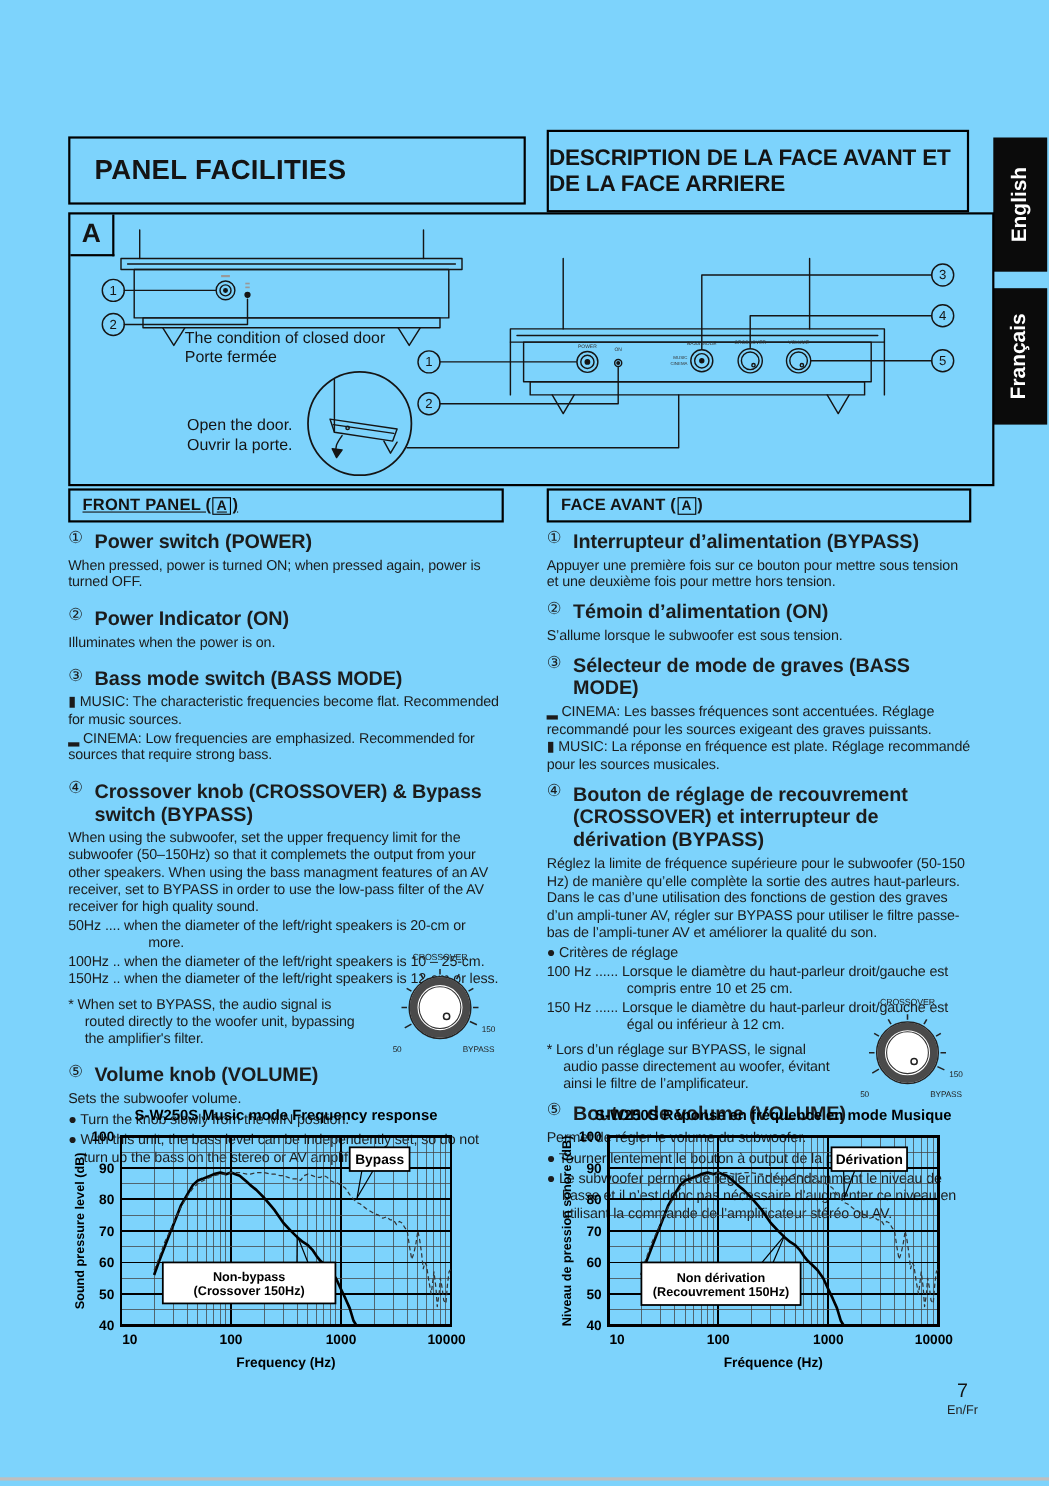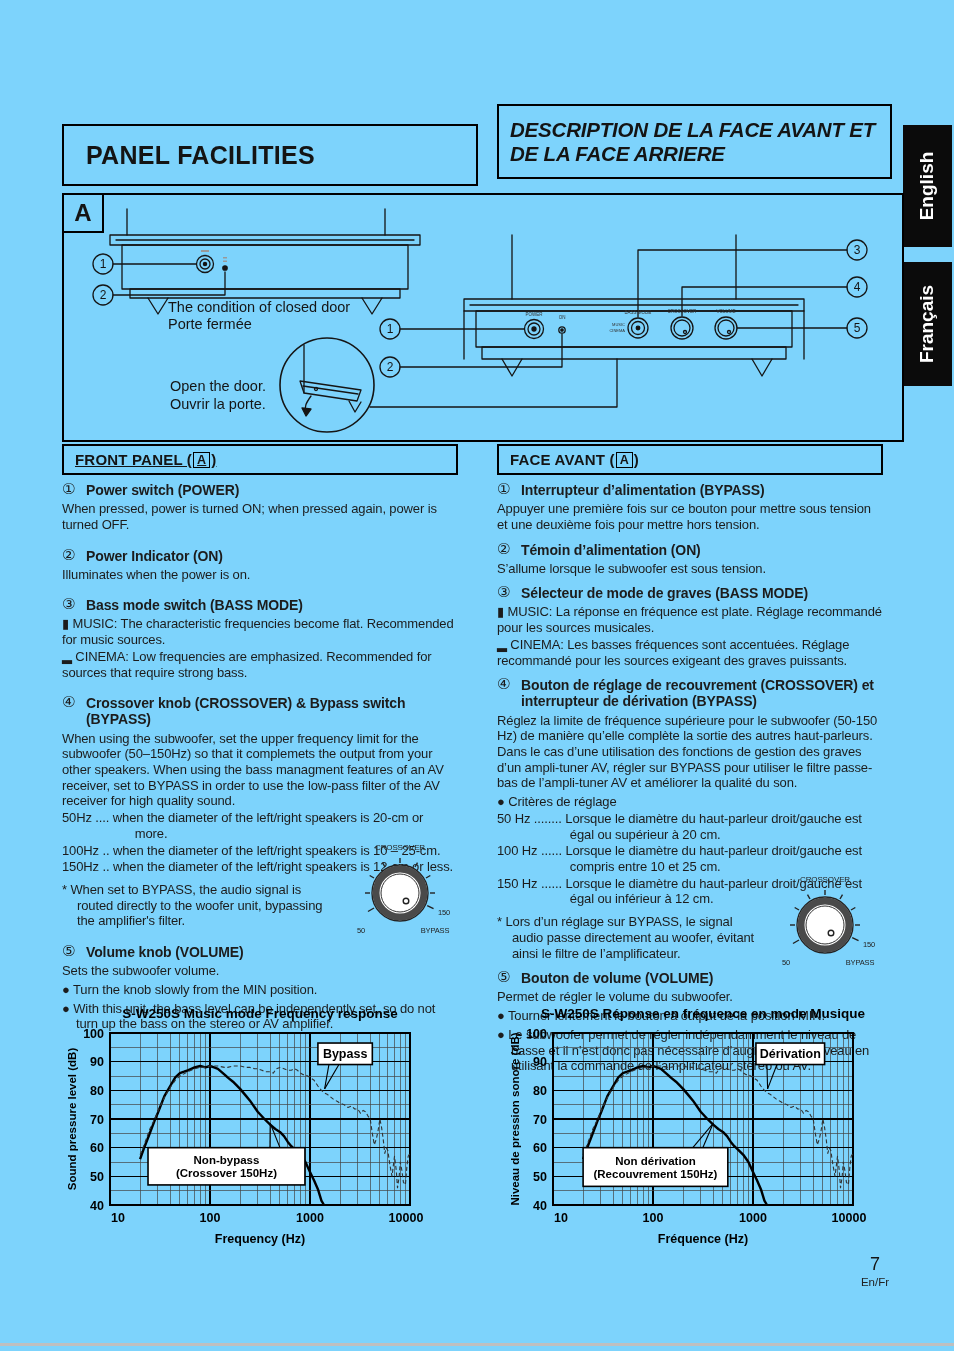--- a/index.html
+++ b/index.html
@@ -3,21 +3,21 @@
 <meta charset="utf-8">
 <style>
   html,body{margin:0;padding:0;background:#fff;}
   .page{position:relative;width:954px;height:1351px;background:#7dd3fc;overflow:hidden;
         font-family:"Liberation Sans","DejaVu Sans",sans-serif;color:#141414;}
   .scanline{position:absolute;left:0;top:1343px;width:954px;height:3px;background:#bfbfbf;}
   
   .tbox{position:absolute;border:2px solid #000;display:flex;flex-direction:column;justify-content:center;}
   #title-en{left:62px;top:124px;width:390px;height:58px;padding-left:22px;}
   #title-en span{font-size:25px;font-weight:bold;letter-spacing:.3px;}
-  #title-fr{left:497px;top:104px;width:380px;height:71px;padding-left:11px;font-style:italic;}
+  #title-fr{left:497px;top:118px;width:380px;height:71px;}
   #title-fr span{font-size:20.5px;font-weight:bold;line-height:1.16;letter-spacing:-.2px;}
   
   .tab{position:absolute;left:903px;width:49px;background:#0b0b0b;display:flex;align-items:center;justify-content:center;}
   #tab-en{top:125px;height:122px;}
   #tab-fr{top:262px;height:124px;}
   .tab span{transform:rotate(-90deg);white-space:nowrap;color:#fff;font-weight:bold;font-size:19px;}
   
   #diagram{position:absolute;left:62px;top:193px;width:838px;height:245px;border:2px solid #000;}
   #diagram .corner{position:absolute;left:0;top:0;width:38px;height:36px;border-right:2px solid #000;border-bottom:2px solid #000;
       display:flex;align-items:center;justify-content:center;font-size:24px;font-weight:bold;}
@@ -30,21 +30,21 @@
   #sec-fr{left:497px;top:444px;width:371px;}
   .boxA{display:inline-block;border:1.5px solid #000;padding:0 3px;margin:0 1px;font-size:12.5px;line-height:14px;}
   
   .col{position:absolute;font-size:13px;line-height:1.21;letter-spacing:-.12px;color:#1c1c1c;}
   #col-en{left:62px;top:482px;width:396px;}
   #col-fr{left:497px;top:482px;width:386px;}
   .item{position:relative;margin-bottom:15px;}
   #col-fr .item{margin-bottom:9px;}
   .item-head{display:flex;margin-bottom:3px;}
   .item-head .num{width:24px;flex:0 0 24px;font-size:15px;font-family:"DejaVu Sans",sans-serif;line-height:1.05;}
-  .item-head .ttl{font-weight:bold;font-size:14px;line-height:1.15;}
+  .item-head .ttl{font-weight:bold;font-size:18px;line-height:1.15;}
   .item p{margin:0 0 1px 0;}
   .p-bullet{margin-top:3px !important;padding-left:14px;text-indent:-14px;}
   .p-hz{padding-left:5.6em;text-indent:-5.6em;}
   .p-star{margin-top:7px !important;padding-left:15px;text-indent:-15px;padding-right:118px;}
   .knob-wrap{position:absolute;right:-4px;bottom:-8px;width:124px;height:96px;}
   .knob text{font-family:"Liberation Sans",sans-serif;}
   
   .chart{position:absolute;}
   #chart-en{left:62px;top:1003px;}
   #chart-fr{left:495px;top:1003px;}
@@ -256,31 +256,30 @@
           <span class="num">②</span>
           <span class="ttl">Témoin d’alimentation (ON)</span>
         </div>
         <p>S’allume lorsque le subwoofer est sous tension.</p>
       </div>
       <div class="item">
         <div class="item-head">
           <span class="num">③</span>
           <span class="ttl">Sélecteur de mode de graves (BASS MODE)</span>
         </div>
+        <p>▂ CINEMA: Les basses fréquences sont accentuées. Réglage recommandé pour les sources exigeant des graves puissants.</p>
         <p>▮ MUSIC: La réponse en fréquence est plate. Réglage recommandé pour les sources musicales.</p>
-        <p>▂ CINEMA: Les basses fréquences sont accentuées. Réglage recommandé pour les sources exigeant des graves puissants.</p>
       </div>
       <div class="item">
         <div class="item-head">
           <span class="num">④</span>
           <span class="ttl">Bouton de réglage de recouvrement (CROSSOVER) et interrupteur de dérivation (BYPASS)</span>
         </div>
         <p>Réglez la limite de fréquence supérieure pour le subwoofer (50-150 Hz) de manière qu’elle complète la sortie des autres haut-parleurs. Dans le cas d’une utilisation des fonctions de gestion des graves d’un ampli-tuner AV, régler sur BYPASS pour utiliser le filtre passe-bas de l’ampli-tuner AV et améliorer la qualité du son.</p>
         <p class="p-bullet">● Critères de réglage</p>
-        <p class="p-hz">50 Hz ........ Lorsque le diamètre du haut-parleur droit/gauche est égal ou supérieur à 20 cm.</p>
         <p class="p-hz">100 Hz ...... Lorsque le diamètre du haut-parleur droit/gauche est compris entre 10 et 25 cm.</p>
         <p class="p-hz">150 Hz ...... Lorsque le diamètre du haut-parleur droit/gauche est égal ou inférieur à 12 cm.</p>
         <p class="p-star">* Lors d’un réglage sur BYPASS, le signal audio passe directement au woofer, évitant ainsi le filtre de l’amplificateur.</p>
   <span class="knob-wrap">
     <svg class="knob" viewBox="0 0 124 96" width="124" height="96">
       <g class="ticks" stroke="#222" stroke-width="1.4">
               <line x1="92" y1="52" x2="97" y2="52"></line>
               <line x1="87.98076211353316" y1="37" x2="92.31088913245536" y2="34.5"></line>
               <line x1="77" y1="26.019237886466843" x2="79.5" y2="21.68911086754465"></line>
               <line x1="62" y1="22" x2="62" y2="17"></line>

